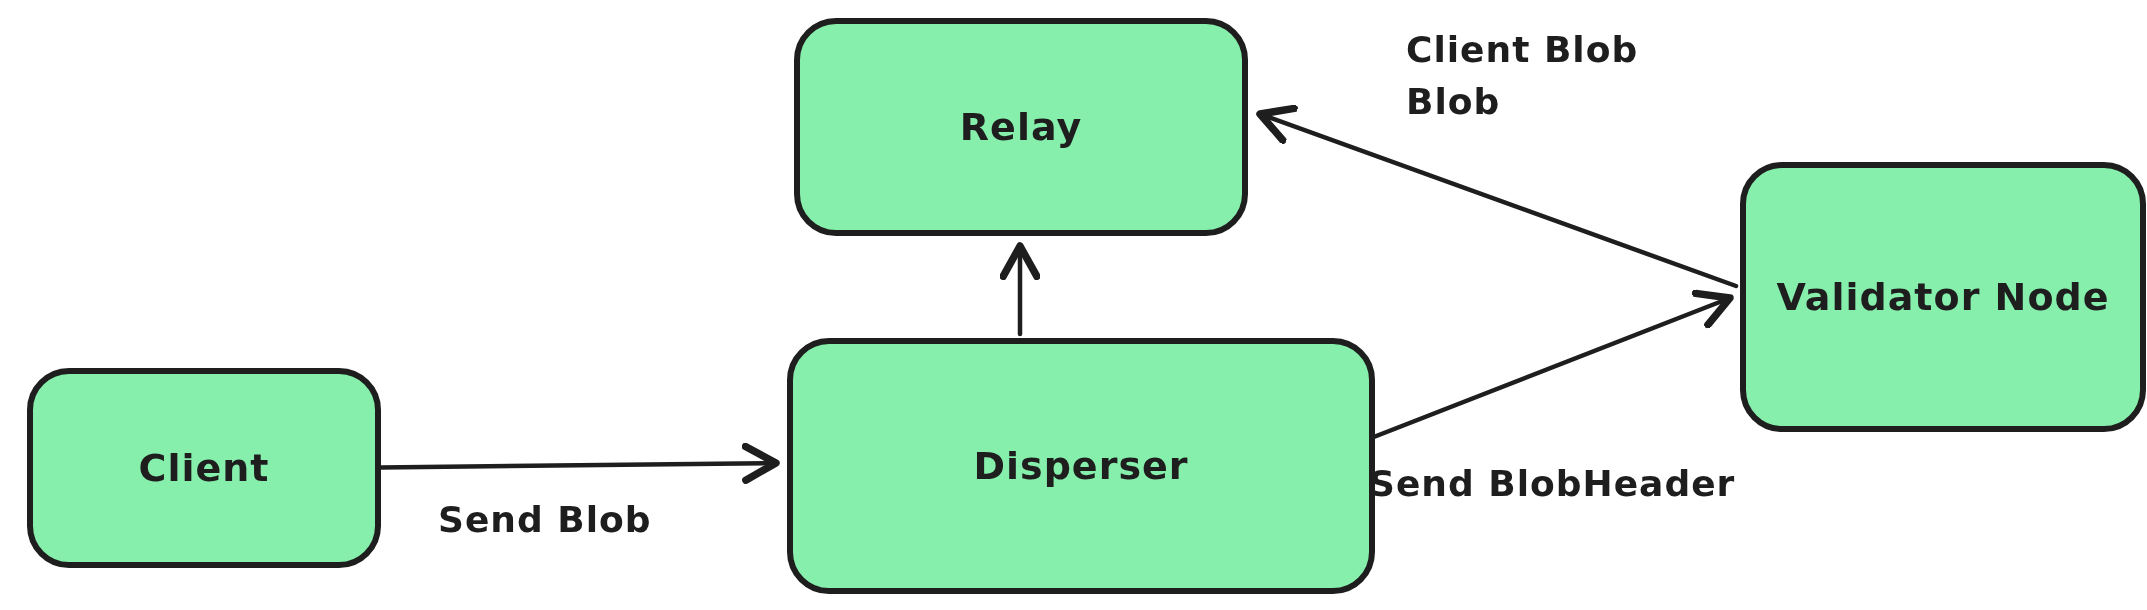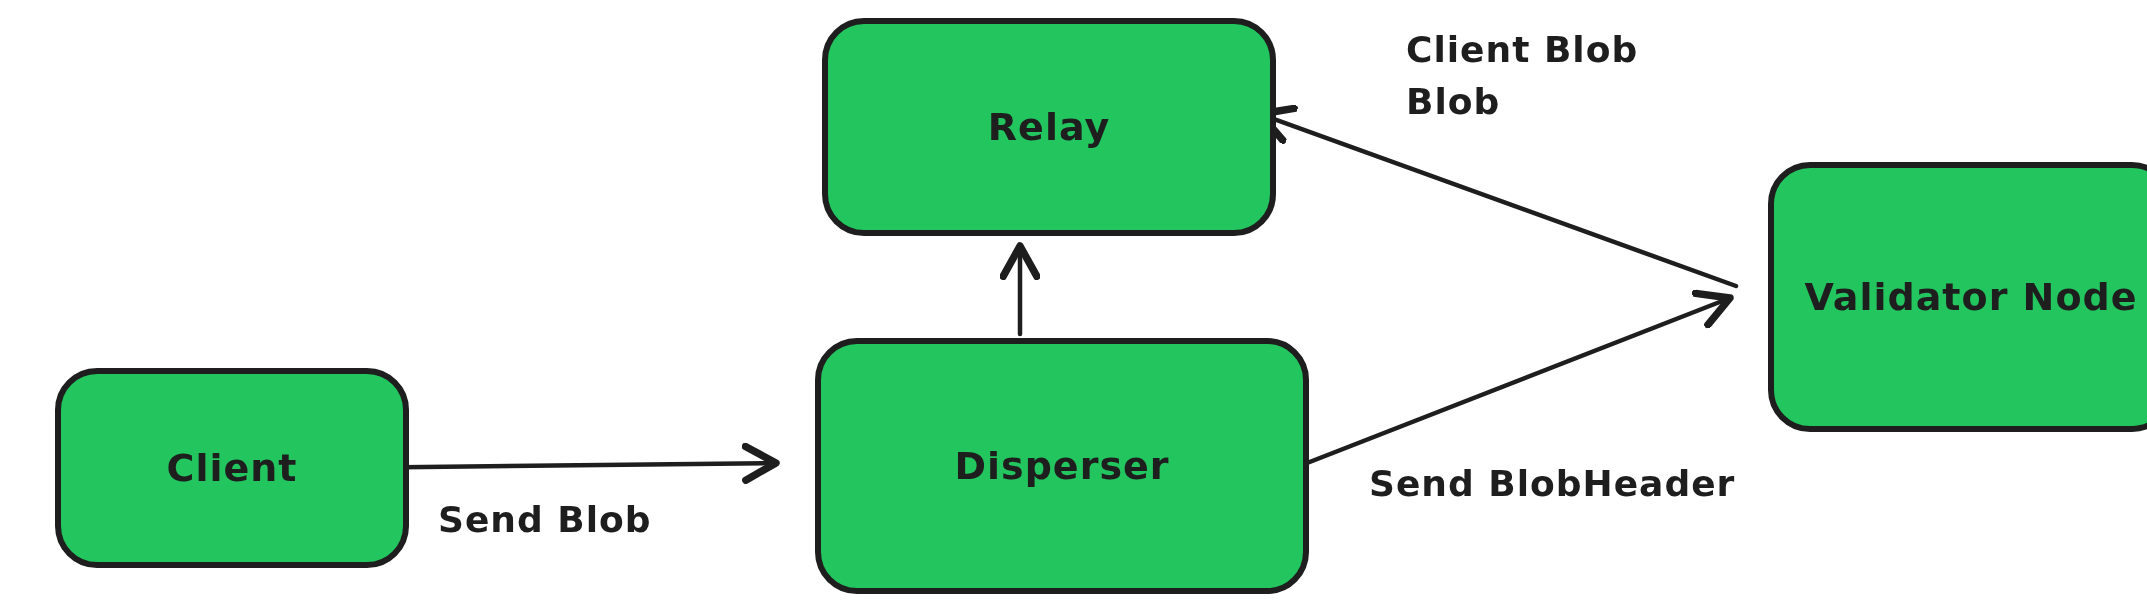--- a/index.html
+++ b/index.html
@@ -18,35 +18,34 @@
   }
   .edges {
     position: absolute;
     left: 0; top: 0;
     width: 2147px;
     height: 610px;
     pointer-events: none;
   }
   .node {
     position: absolute;
-    background: #22c55e;
+    background: #86efac;
     border: 6px solid #1e1e1e;
     border-radius: 42px;
     display: flex;
     align-items: center;
     justify-content: center;
     color: #1e1e1e;
     font-size: 38px;
     font-weight: 600;
     letter-spacing: 1px;
     text-align: center;
-    margin-left: 28px;
   }
   .node-client    { left: 27px;   top: 368px; width: 354px; height: 200px; }
-  .node-disperser { left: 787px;  top: 338px; width: 494px; height: 256px; }
+  .node-disperser { left: 787px;  top: 338px; width: 588px; height: 256px; }
   .node-relay     { left: 794px;  top: 18px;  width: 454px; height: 218px; }
   .node-validator { left: 1740px; top: 162px; width: 406px; height: 270px; }
   .edge-label {
     position: absolute;
     color: #1e1e1e;
     font-size: 36px;
     font-weight: 600;
     letter-spacing: 1px;
     line-height: 1.45;
     white-space: nowrap;

